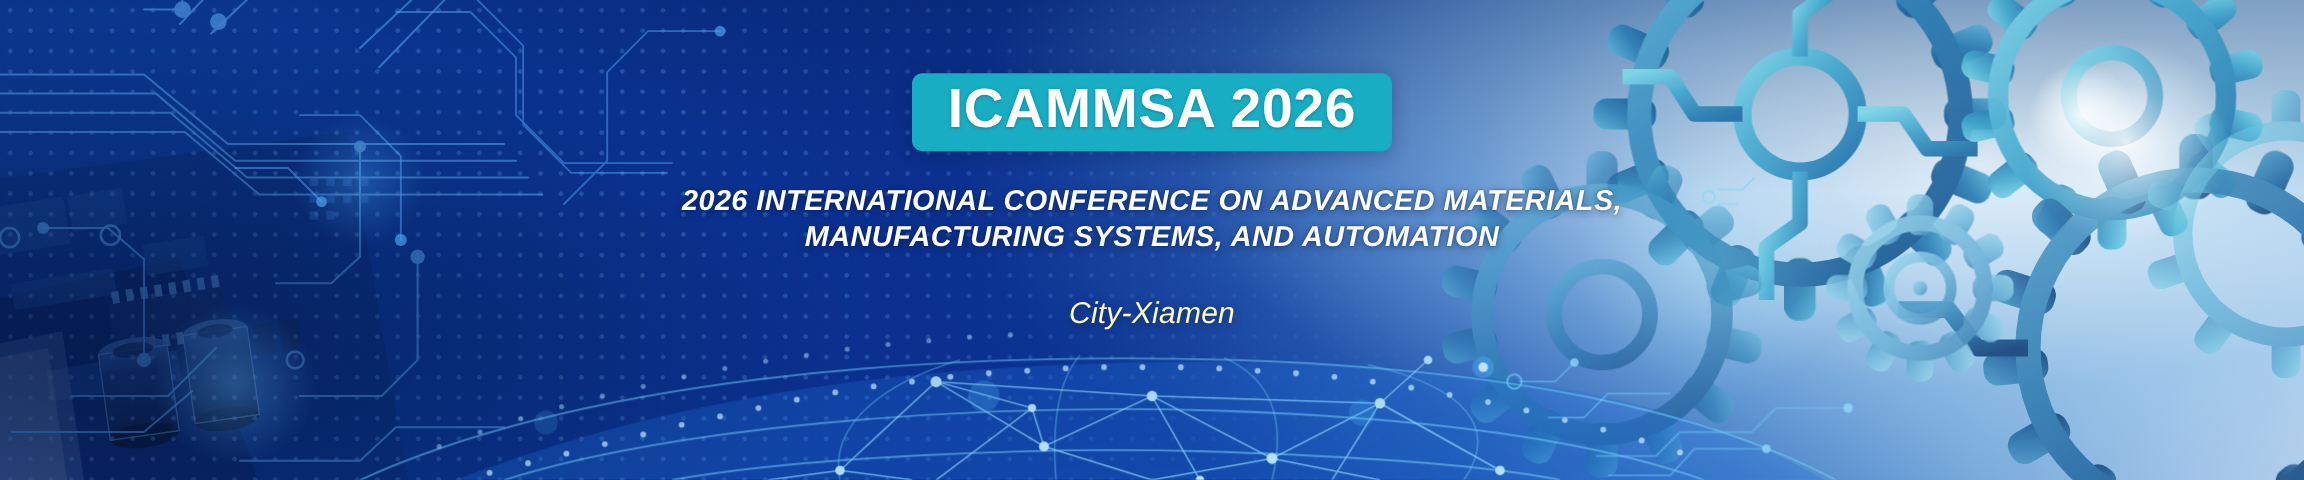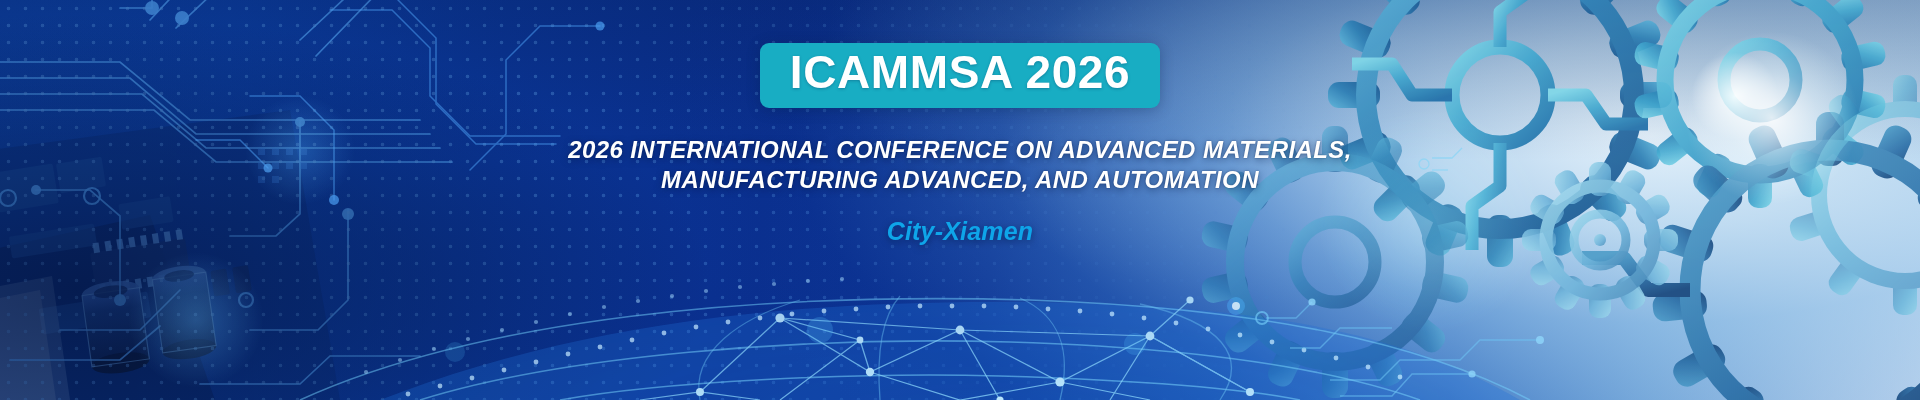--- a/index.html
+++ b/index.html
@@ -83,21 +83,21 @@
   
   .content {
     position: absolute;
     inset: 0;
     display: flex;
     flex-direction: column;
     align-items: center;
     z-index: 40;
   }
   .badge {
-    margin-top: 43px;
+    margin-top: 61px;
     background: #18adc3;
     border-radius: 9px;
     padding: 4px 30px 9px 30px;
     box-shadow: 0 2px 14px rgba(3,30,70,0.30);
   }
   .badge-text {
     display: block;
     color: #ffffff;
     font-size: 46px;
     font-weight: bold;
@@ -112,24 +112,24 @@
     color: #ffffff;
     font-size: 24px;
     font-weight: bold;
     font-style: italic;
     letter-spacing: 0.4px;
     line-height: 1.26;
     text-shadow: 0 2px 7px rgba(4,28,72,0.55), 0 0 2px rgba(4,28,72,0.45);
   }
   .subtitle .ln { display: block; }
   .city {
-    margin-top: 22px;
-    color: #0ea5e9;
+    margin-top: 34px;
+    color: #fef9c3;
     font-size: 25px;
-    font-weight: bold;
+    font-weight: normal;
     font-style: italic;
     letter-spacing: 0.2px;
     text-shadow: 0 2px 7px rgba(4,28,72,0.6);
   }
 </style>
 </head>
 <body>
 
 <div id="banner">
 
@@ -765,19 +765,19 @@
   <div class="layer bg-glow"></div>
 
   <div class="content">
 
     <div class="badge">
       <span class="badge-text">ICAMMSA 2026</span>
     </div>
 
     <div class="subtitle">
       <span class="ln">2026 INTERNATIONAL CONFERENCE ON ADVANCED MATERIALS,</span>
-      <span class="ln">MANUFACTURING ADVANCED, AND AUTOMATION</span>
+      <span class="ln">MANUFACTURING SYSTEMS, AND AUTOMATION</span>
     </div>
 
     <div class="city">City-Xiamen</div>
 
   </div>
 </div>
 
 </body></html>

